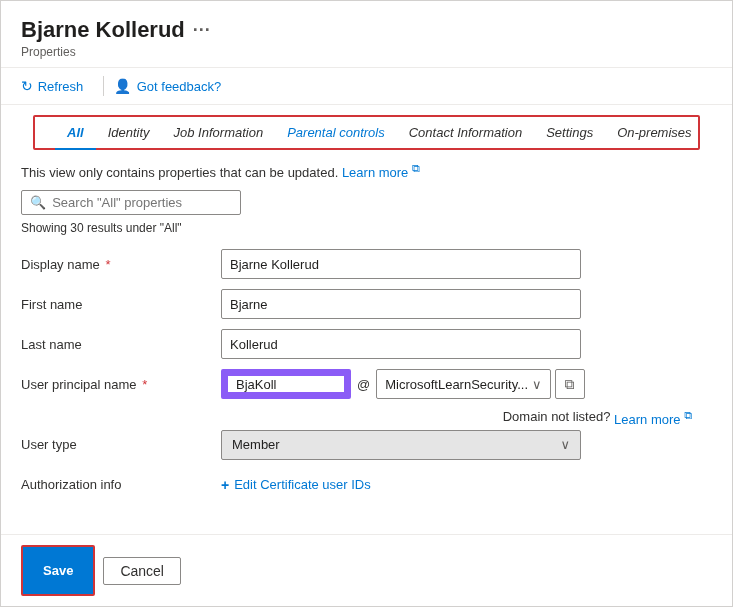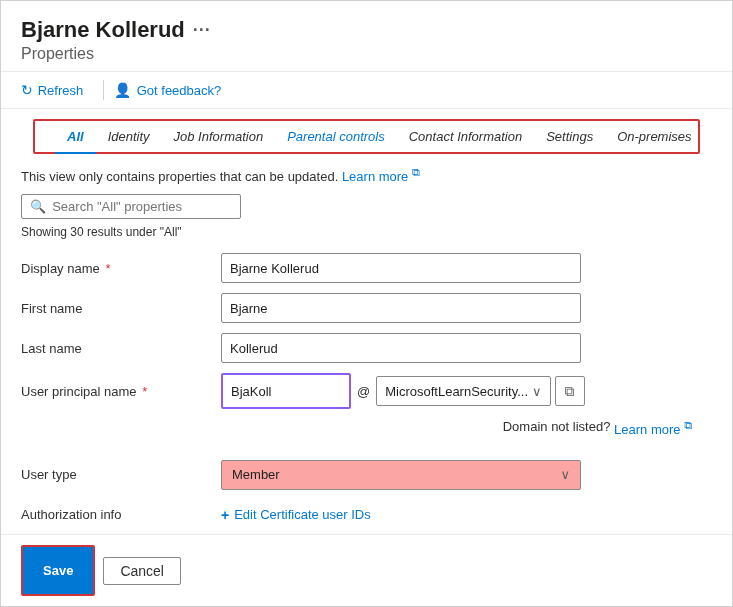--- a/index.html
+++ b/index.html
@@ -32,21 +32,21 @@
       display: flex;
       align-items: center;
       gap: 8px;
     }
     .header-ellipsis {
       font-size: 18px;
       color: #605e5c;
       cursor: pointer;
     }
     .header-sub {
-      font-size: 16px;
+      font-size: 12px;
       color: #605e5c;
       margin-top: 2px;
     }
     
     .toolbar {
       display: flex;
       align-items: center;
       padding: 6px 20px;
       gap: 0;
       border-bottom: 1px solid #edebe9;
@@ -183,23 +183,23 @@
     .upn-group {
       display: flex;
       align-items: center;
       gap: 4px;
       flex: 1;
       max-width: 380px;
     }
     .upn-input {
       width: 130px;
       height: 30px;
-      border: 2px solid #8b5cf6;
-      border-radius: 2px;
-      padding: 16px 8px;
+      border: 7px solid #8b5cf6;
+      border-radius: 2px;
+      padding: 0 8px;
       font-size: 13px;
       color: #201f1e;
       outline: none;
     }
     .at-symbol {
       font-size: 13px;
       color: #323130;
       padding: 0 2px;
     }
     .domain-select {
@@ -230,36 +230,36 @@
       justify-content: center;
       cursor: pointer;
       color: #605e5c;
       background: #fff;
       font-size: 14px;
     }
     
     .domain-hint-row {
       display: flex;
       justify-content: flex-end;
-      margin-bottom: 22px;
+      margin-bottom: 2px;
       padding-right: 20px;
     }
     .domain-hint-text {
       font-size: 13px;
       color: #323130;
     }
     
     .user-type-select {
       display: flex;
       align-items: center;
       border: 1px solid #8a8886;
       border-radius: 2px;
       padding: 0 10px;
       height: 30px;
-      background: #fca5a5;
+      background: #e5e5e5;
       cursor: pointer;
       gap: 0;
       font-size: 13px;
       color: #201f1e;
       max-width: 360px;
       flex: 1;
     }
     .user-type-chevron {
       margin-left: auto;
       color: #605e5c;

